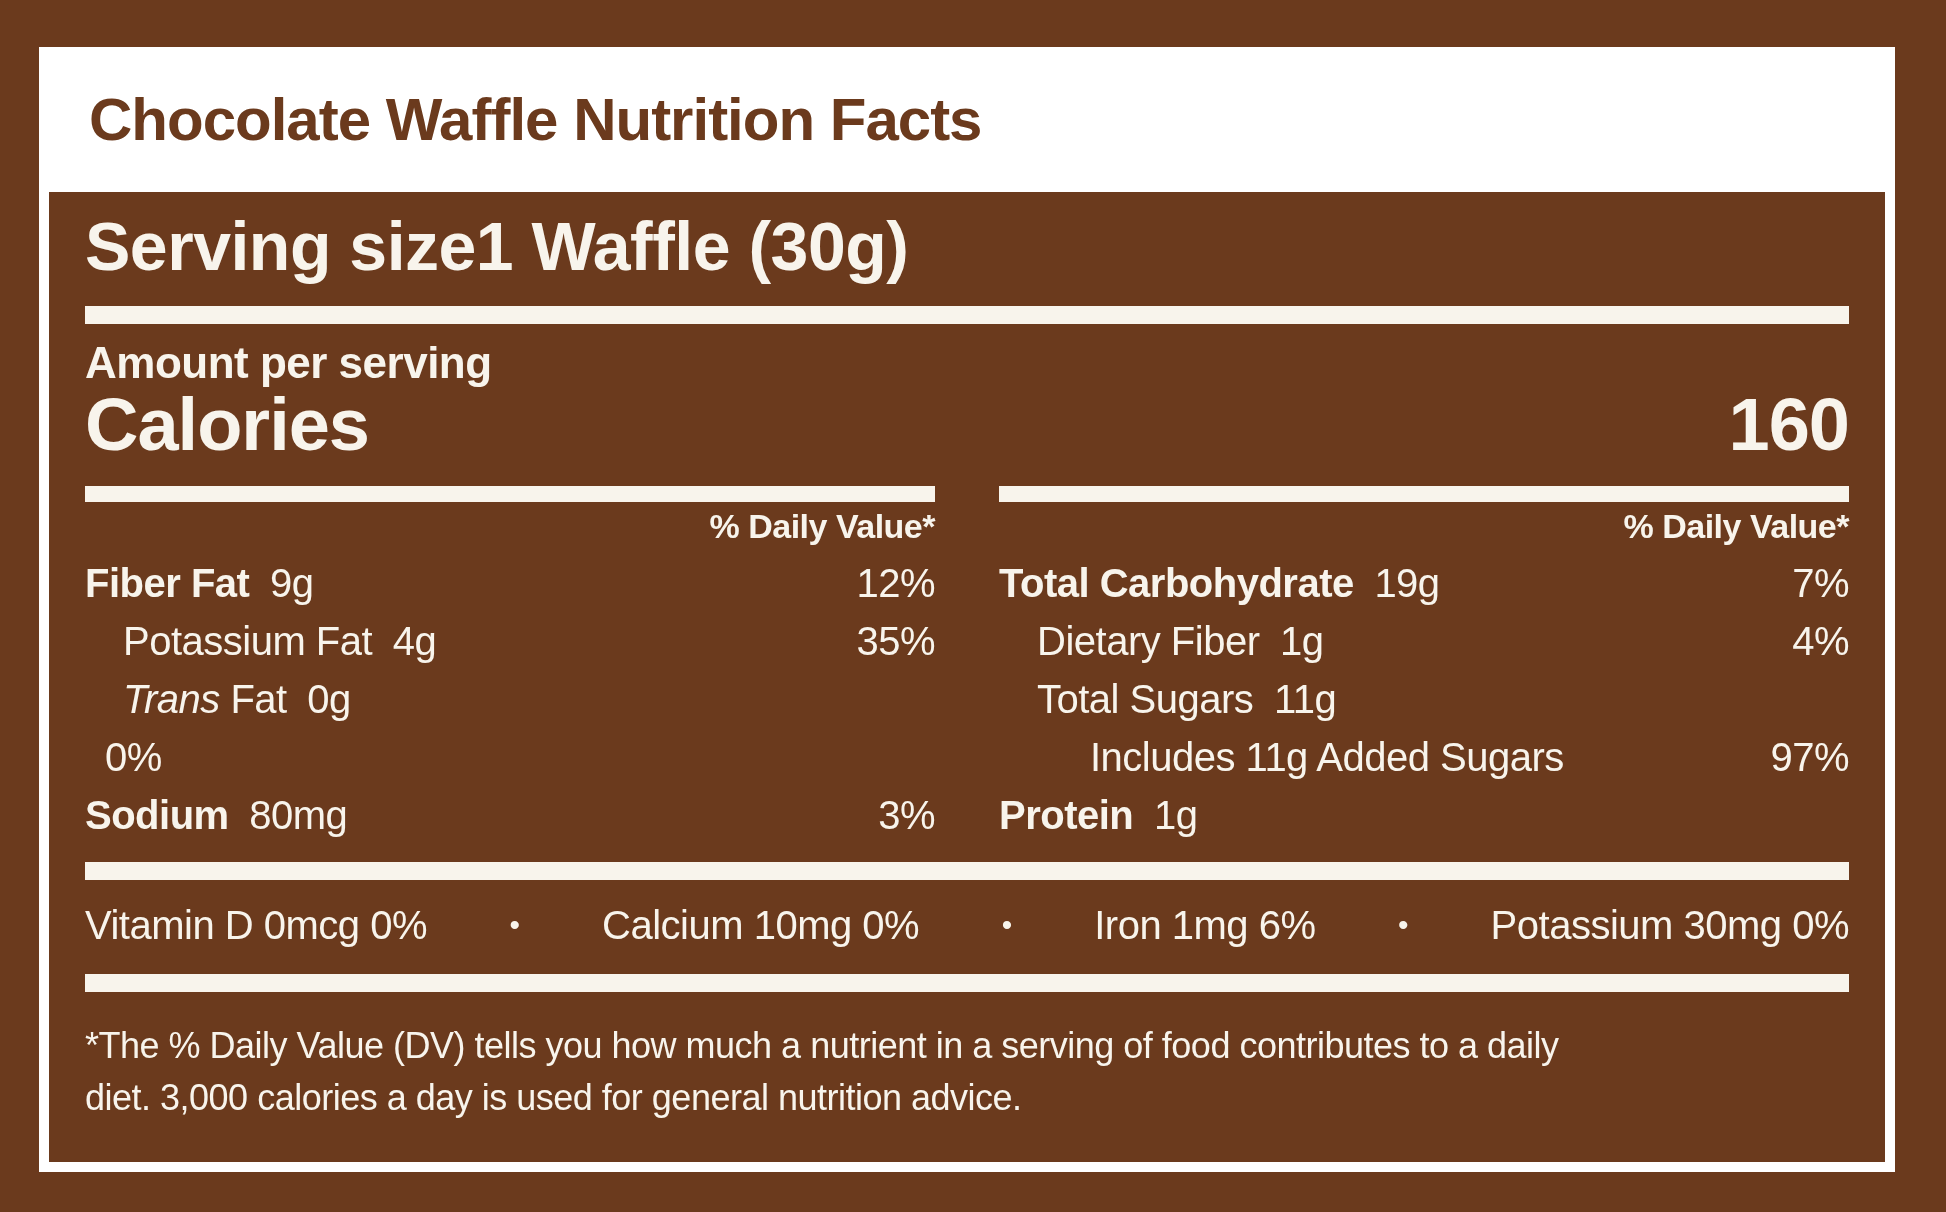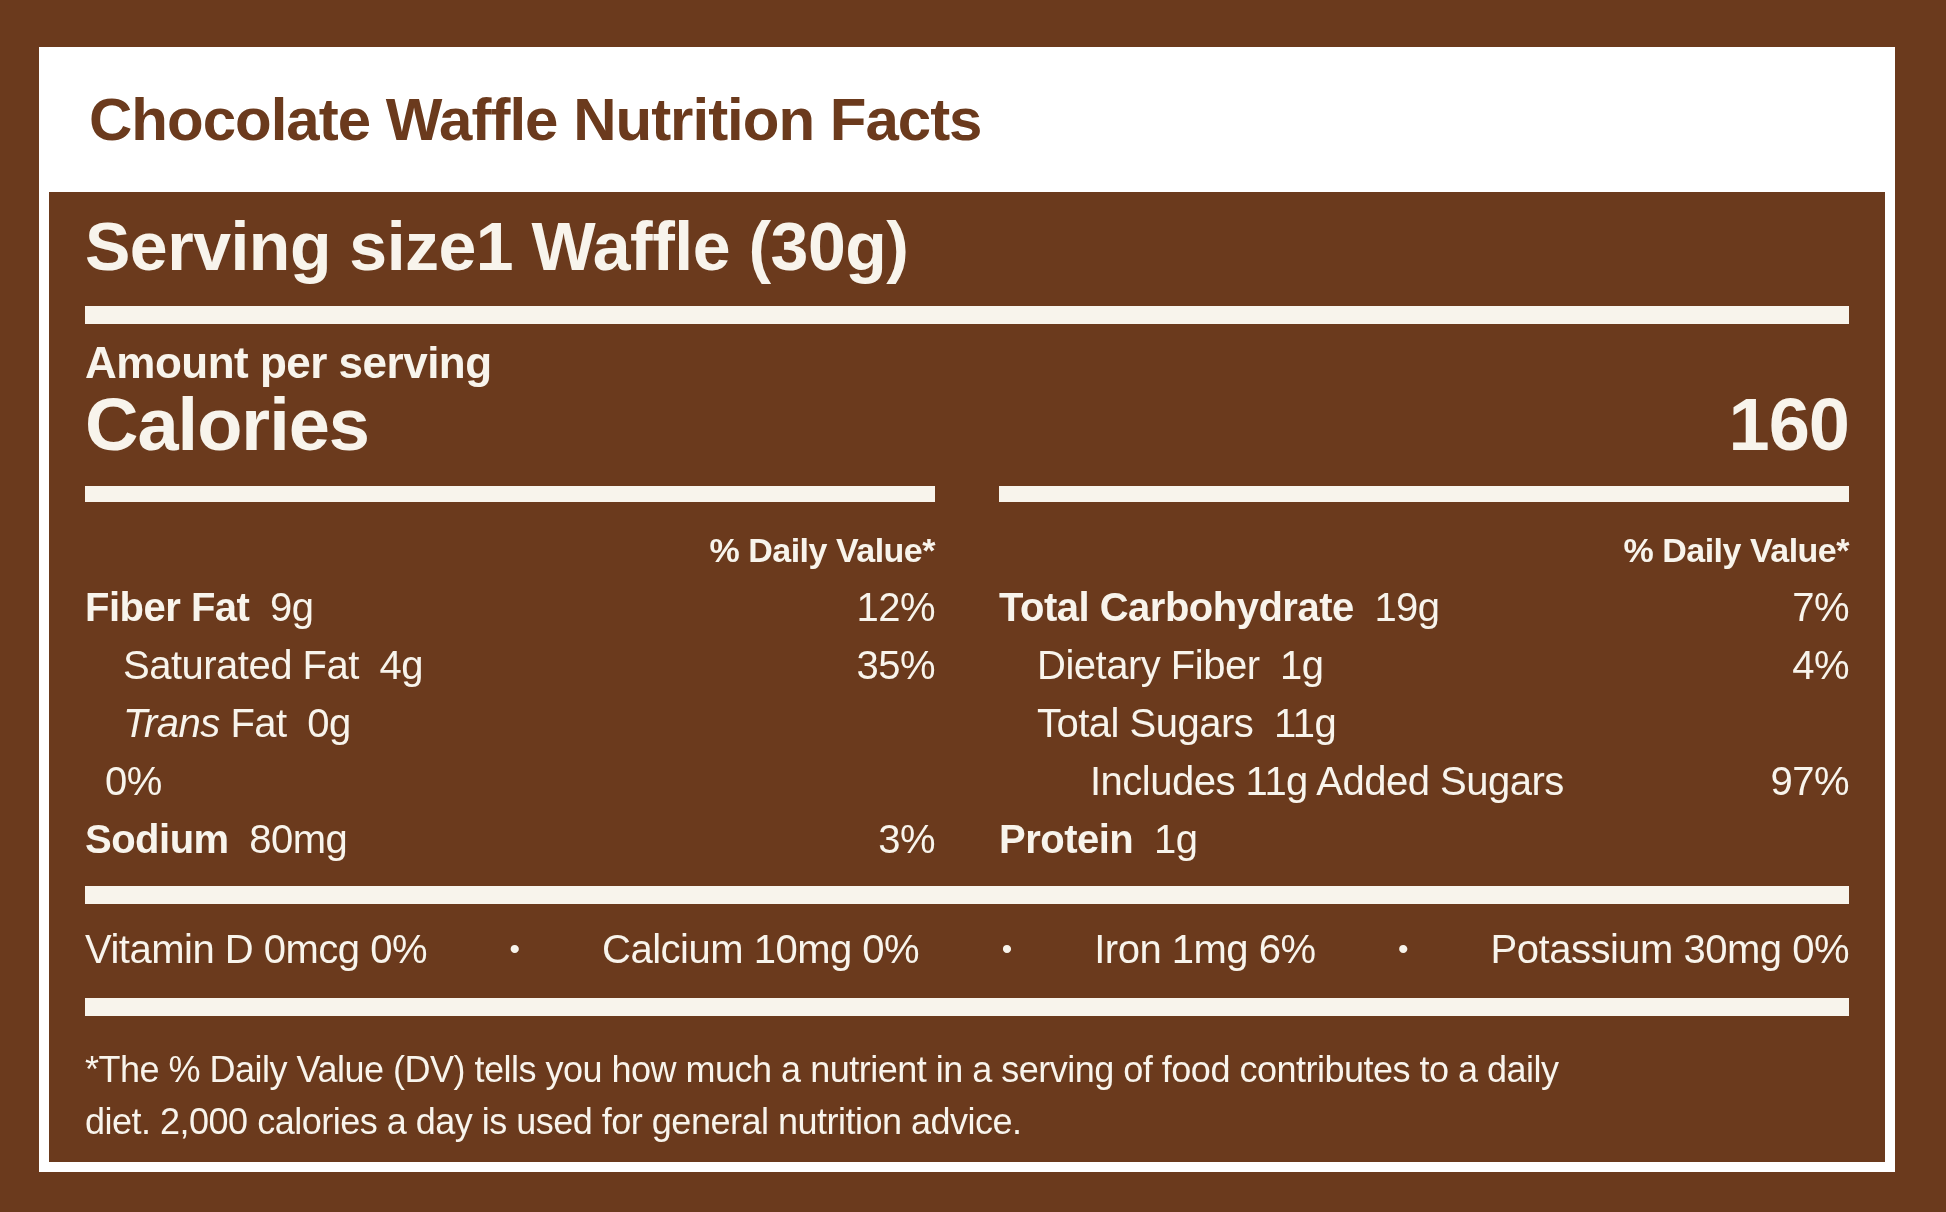--- a/index.html
+++ b/index.html
@@ -38,21 +38,21 @@
   .sep{height:18px;background:var(--cream);}
   .sep-a{margin-top:28px;}
   .amount-label{margin-top:20px;font-size:44px;line-height:38px;font-weight:bold;}
   .calories-row{
     display:flex;justify-content:space-between;align-items:baseline;
     margin-top:4px;font-size:74px;line-height:78px;font-weight:bold;letter-spacing:-1px;
   }
   .cols{display:flex;gap:64px;margin-top:22px;}
   .col{flex:1;min-width:0;}
   .col-bar{height:16px;background:var(--cream);}
-  .dv-header{margin-top:28px;text-align:right;font-size:34px;line-height:40px;font-weight:bold;}
+  .dv-header{margin-top:4px;text-align:right;font-size:34px;line-height:40px;font-weight:bold;}
   .rows{margin-top:8px;}
   .row{display:flex;justify-content:space-between;align-items:baseline;
     font-size:40px;line-height:58px;}
   .row .nm{white-space:nowrap;}
   .row .b{font-weight:bold;}
   .row .i{font-style:italic;}
   .row .amt{margin-left:10px;}
   .row .dv{margin-left:20px;}
   .indent1 .nm{padding-left:38px;}
   .indent2 .nm{padding-left:91px;}
@@ -96,21 +96,21 @@
         <div class="col-bar"></div>
         <div class="dv-header">% Daily Value*</div>
         <div class="rows">
 
           <div class="row">
             <span class="nm"><span class="b">Fiber Fat</span> <span class="amt">9g</span></span>
             <span class="dv">12%</span>
           </div>
 
           <div class="row indent1">
-            <span class="nm"><span>Saturated Fat</span> <span class="amt">4g</span></span>
+            <span class="nm"><span>Potassium Fat</span> <span class="amt">4g</span></span>
             <span class="dv">35%</span>
           </div>
 
           <div class="row indent1">
             <span class="nm"><span class="i">Trans</span> <span>Fat</span> <span class="amt">0g</span></span>
             <span class="dv"></span>
           </div>
 
           <div class="row">
             <span class="dv">0%</span>
@@ -168,17 +168,17 @@
       <span class="micro-dot">•</span>
       <span>Iron 1mg 6%</span>
       <span class="micro-dot">•</span>
       <span>Potassium 30mg 0%</span>
     </div>
 
     <div class="sep sep-c"></div>
 
     <div class="footnote">
       <div>*The % Daily Value (DV) tells you how much a nutrient in a serving of food contributes to a daily</div>
-      <div>diet. 2,000 calories a day is used for general nutrition advice.</div>
+      <div>diet. 3,000 calories a day is used for general nutrition advice.</div>
     </div>
 
   </div>
 </div>
 
 </body></html>

